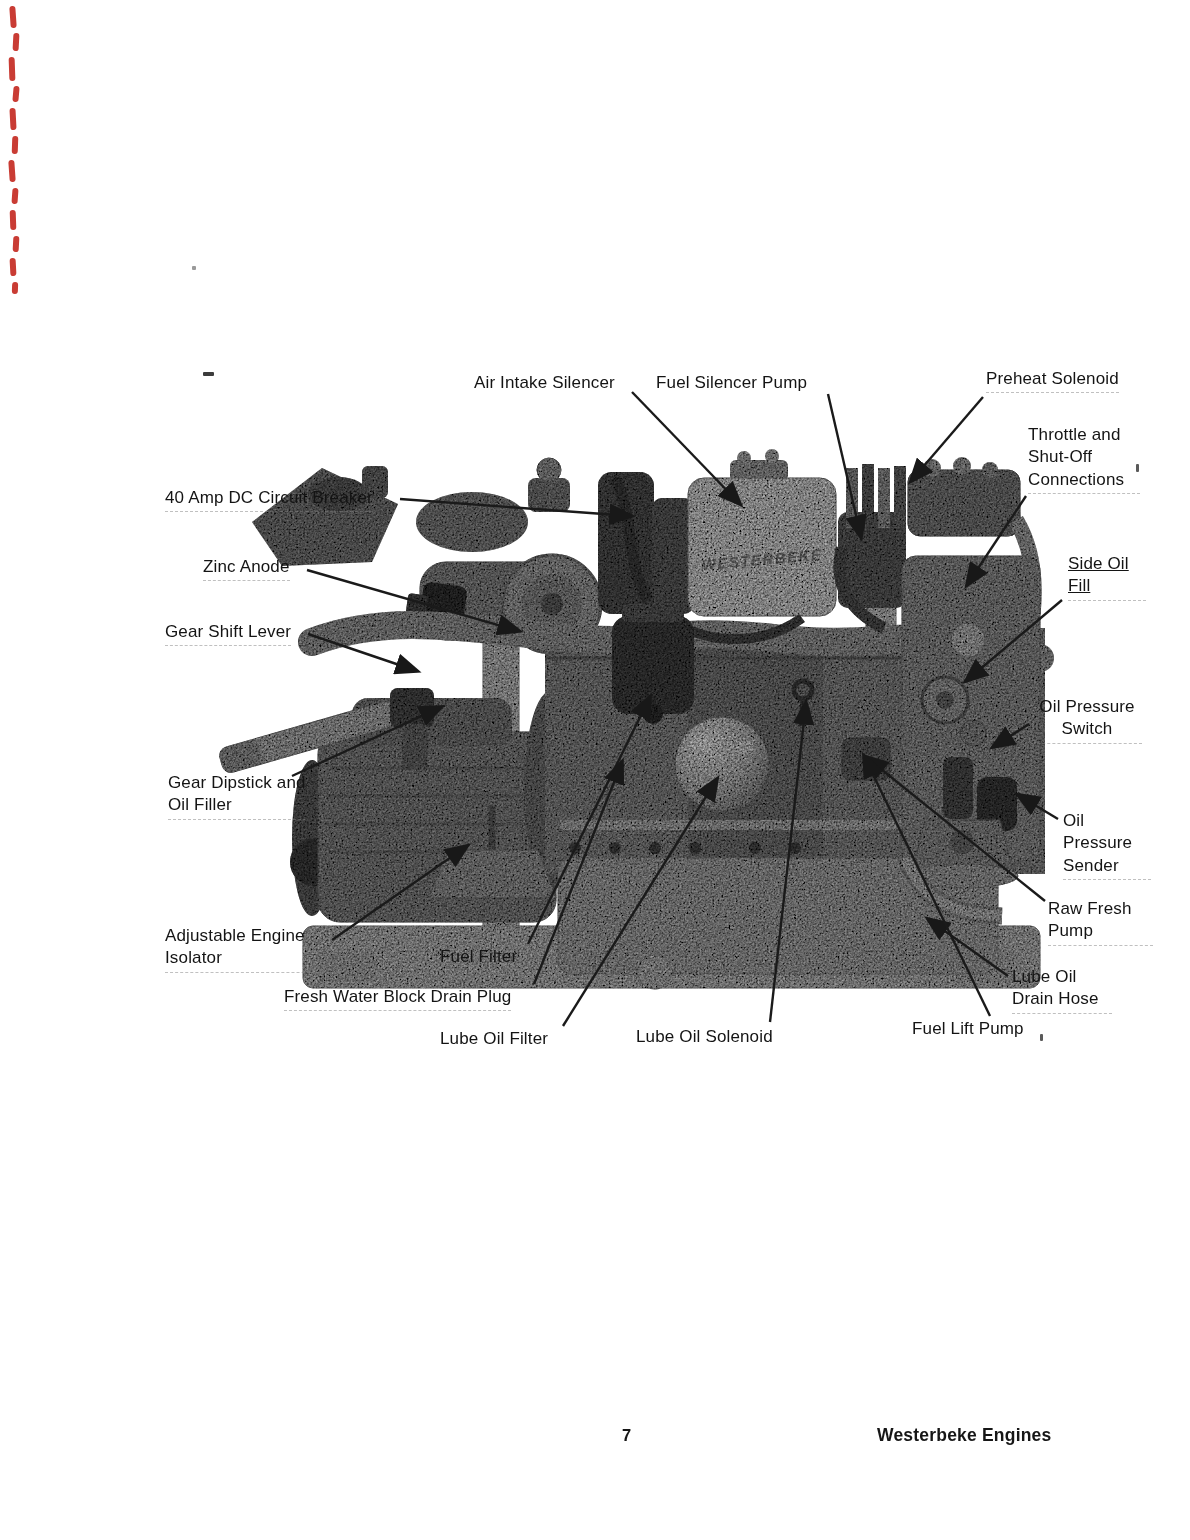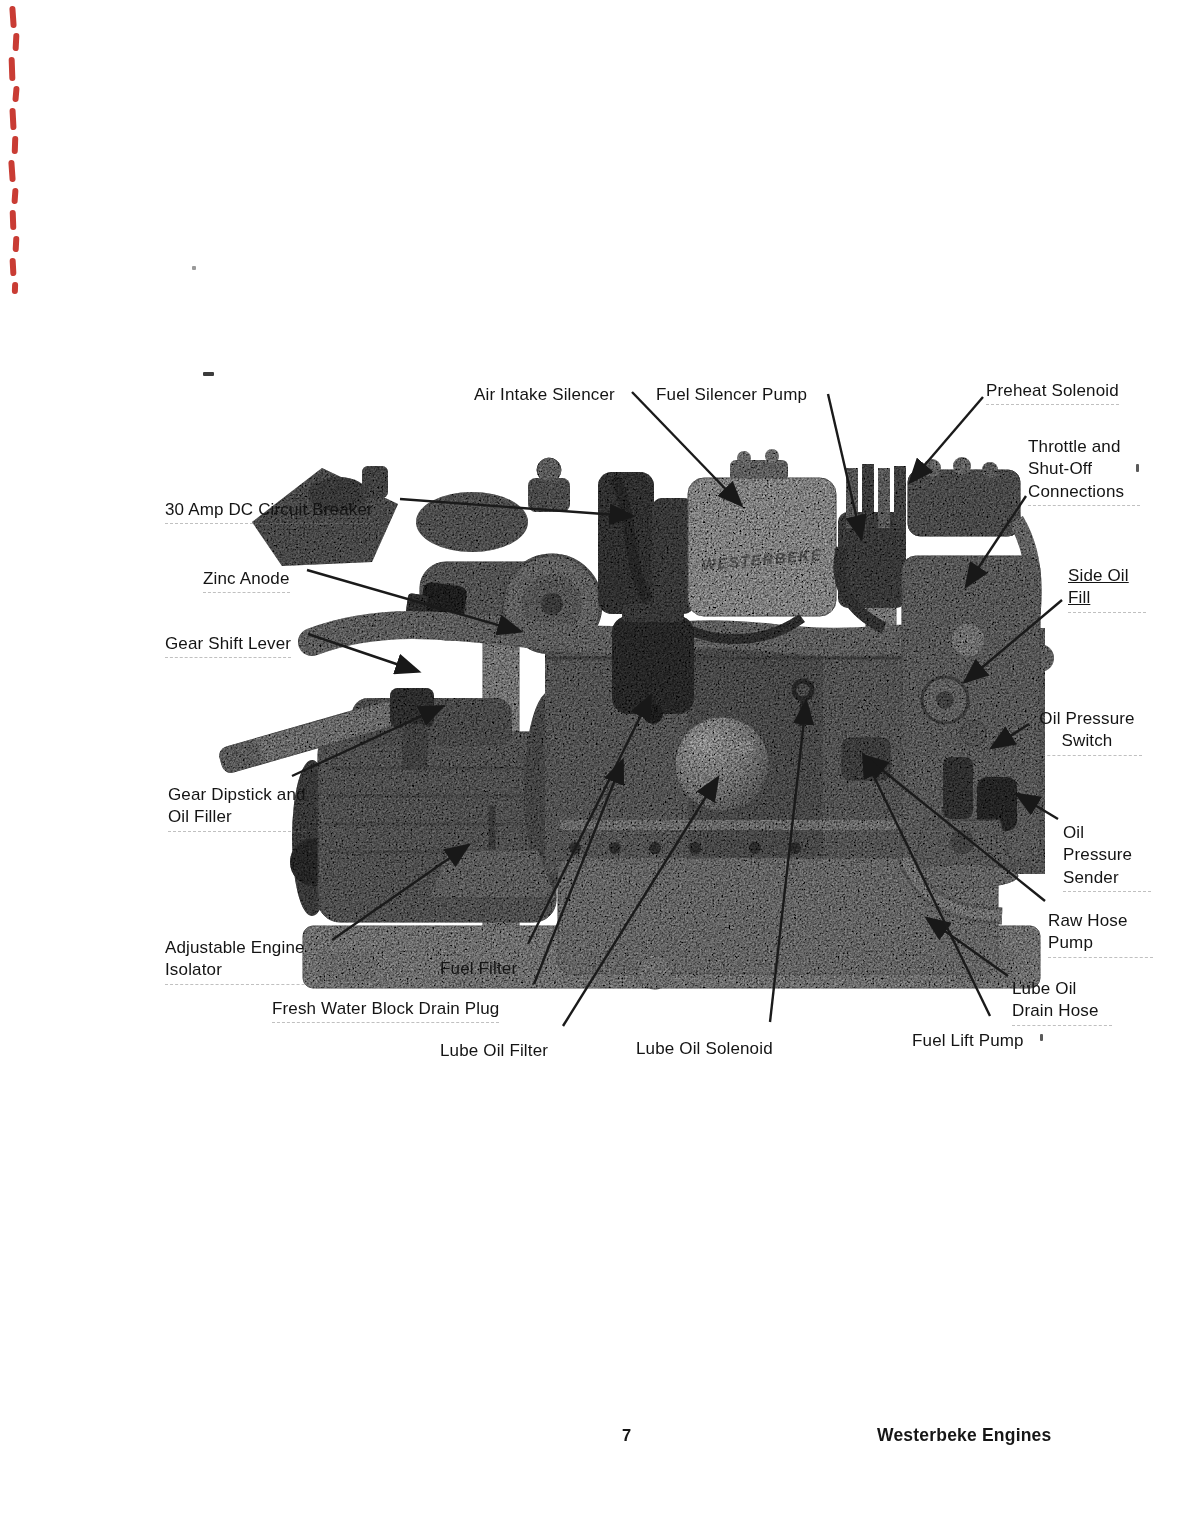--- a/index.html
+++ b/index.html
@@ -3,21 +3,21 @@
 <meta charset="utf-8">
 <style>
   html,body{margin:0;padding:0;background:#e8e8e8}
   .page{
     position:relative;width:1190px;height:1540px;background:#ffffff;
     overflow:hidden;font-family:"Liberation Sans",sans-serif;color:#161616;
   }
   svg.fig{position:absolute;left:0;top:0}
   .callout{
     position:absolute;font-size:17px;line-height:1.32;letter-spacing:.15px;
-    white-space:nowrap;color:#141414;margin-top:12px;
+    white-space:nowrap;color:#141414;
   }
   .callout.wrap{white-space:normal}
   .callout.smudge{border-bottom:1px dashed rgba(130,130,130,.5);padding-bottom:2px}
   .pageno{position:absolute;left:622px;top:1426px;font-size:16.5px;font-weight:bold}
   .brand{position:absolute;left:877px;top:1425px;font-size:17.5px;font-weight:bold;letter-spacing:.2px}
   .penmark{position:absolute;width:6px;border-radius:3px;background:#c3271e;opacity:.9}
   .speck{position:absolute;border-radius:1px}
 </style>
 </head>
 <body>
@@ -174,31 +174,31 @@
         <line x1="770" y1="1022" x2="806" y2="703" marker-end="url(#ah)"></line>
         <line x1="990" y1="1016" x2="864" y2="756" marker-end="url(#ah)"></line>
       </g>
   </svg>
 
   <div id="callouts">
       <div class="callout" style="left: 474px; top: 372px;">Air Intake Silencer</div>
       <div class="callout" style="left: 656px; top: 372px;">Fuel Silencer Pump</div>
       <div class="callout smudge" style="left: 986px; top: 368px;">Preheat Solenoid</div>
       <div class="callout wrap smudge" style="left: 1028px; top: 424px; width: 112px;">Throttle and Shut-Off Connections</div>
-      <div class="callout smudge" style="left: 165px; top: 487px;">30 Amp DC Circuit Breaker</div>
+      <div class="callout smudge" style="left: 165px; top: 487px;">40 Amp DC Circuit Breaker</div>
       <div class="callout smudge" style="left: 203px; top: 556px;">Zinc Anode</div>
       <div class="callout smudge" style="left: 165px; top: 621px;">Gear Shift Lever</div>
       <div class="callout wrap smudge" style="left: 1068px; top: 553px; width: 78px; text-decoration: underline;">Side Oil Fill</div>
       <div class="callout wrap smudge" style="left: 1032px; top: 696px; width: 110px; text-align: center;">Oil Pressure Switch</div>
       <div class="callout wrap smudge" style="left: 168px; top: 772px; width: 138px;">Gear Dipstick and Oil Filler</div>
       <div class="callout wrap smudge" style="left: 1063px; top: 810px; width: 88px;">Oil Pressure Sender</div>
-      <div class="callout wrap smudge" style="left: 1048px; top: 898px; width: 105px;">Raw Hose Pump</div>
+      <div class="callout wrap smudge" style="left: 1048px; top: 898px; width: 105px;">Raw Fresh Pump</div>
       <div class="callout wrap smudge" style="left: 165px; top: 925px; width: 175px;">Adjustable Engine Isolator</div>
       <div class="callout" style="left: 440px; top: 946px;">Fuel Filter</div>
-      <div class="callout smudge" style="left: 272px; top: 986px;">Fresh Water Block Drain Plug</div>
+      <div class="callout smudge" style="left: 284px; top: 986px;">Fresh Water Block Drain Plug</div>
       <div class="callout wrap smudge" style="left: 1012px; top: 966px; width: 100px;">Lube Oil Drain Hose</div>
       <div class="callout" style="left: 440px; top: 1028px;">Lube Oil Filter</div>
       <div class="callout" style="left: 636px; top: 1026px;">Lube Oil Solenoid</div>
       <div class="callout" style="left: 912px; top: 1018px;">Fuel Lift Pump</div>
     </div>
 
   <div id="penmarks">
       <div class="penmark" style="left: 10px; top: 6px; height: 22px; transform: rotate(-4deg); background: rgb(195, 39, 30);"></div>
       <div class="penmark" style="left: 13px; top: 33px; height: 18px; transform: rotate(3deg); background: rgb(195, 39, 30);"></div>
       <div class="penmark" style="left: 9px; top: 57px; height: 24px; transform: rotate(-2deg); background: rgb(195, 39, 30);"></div>

